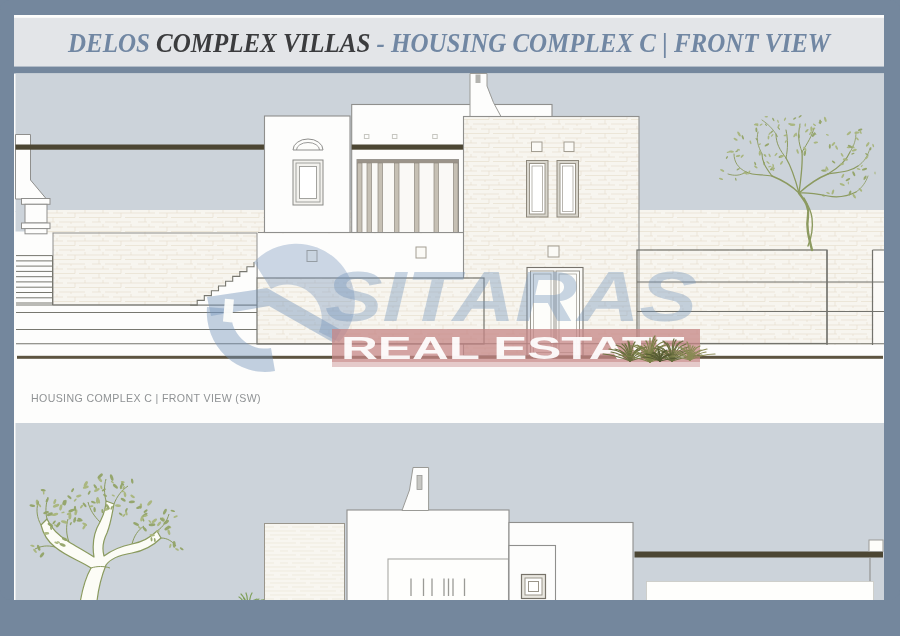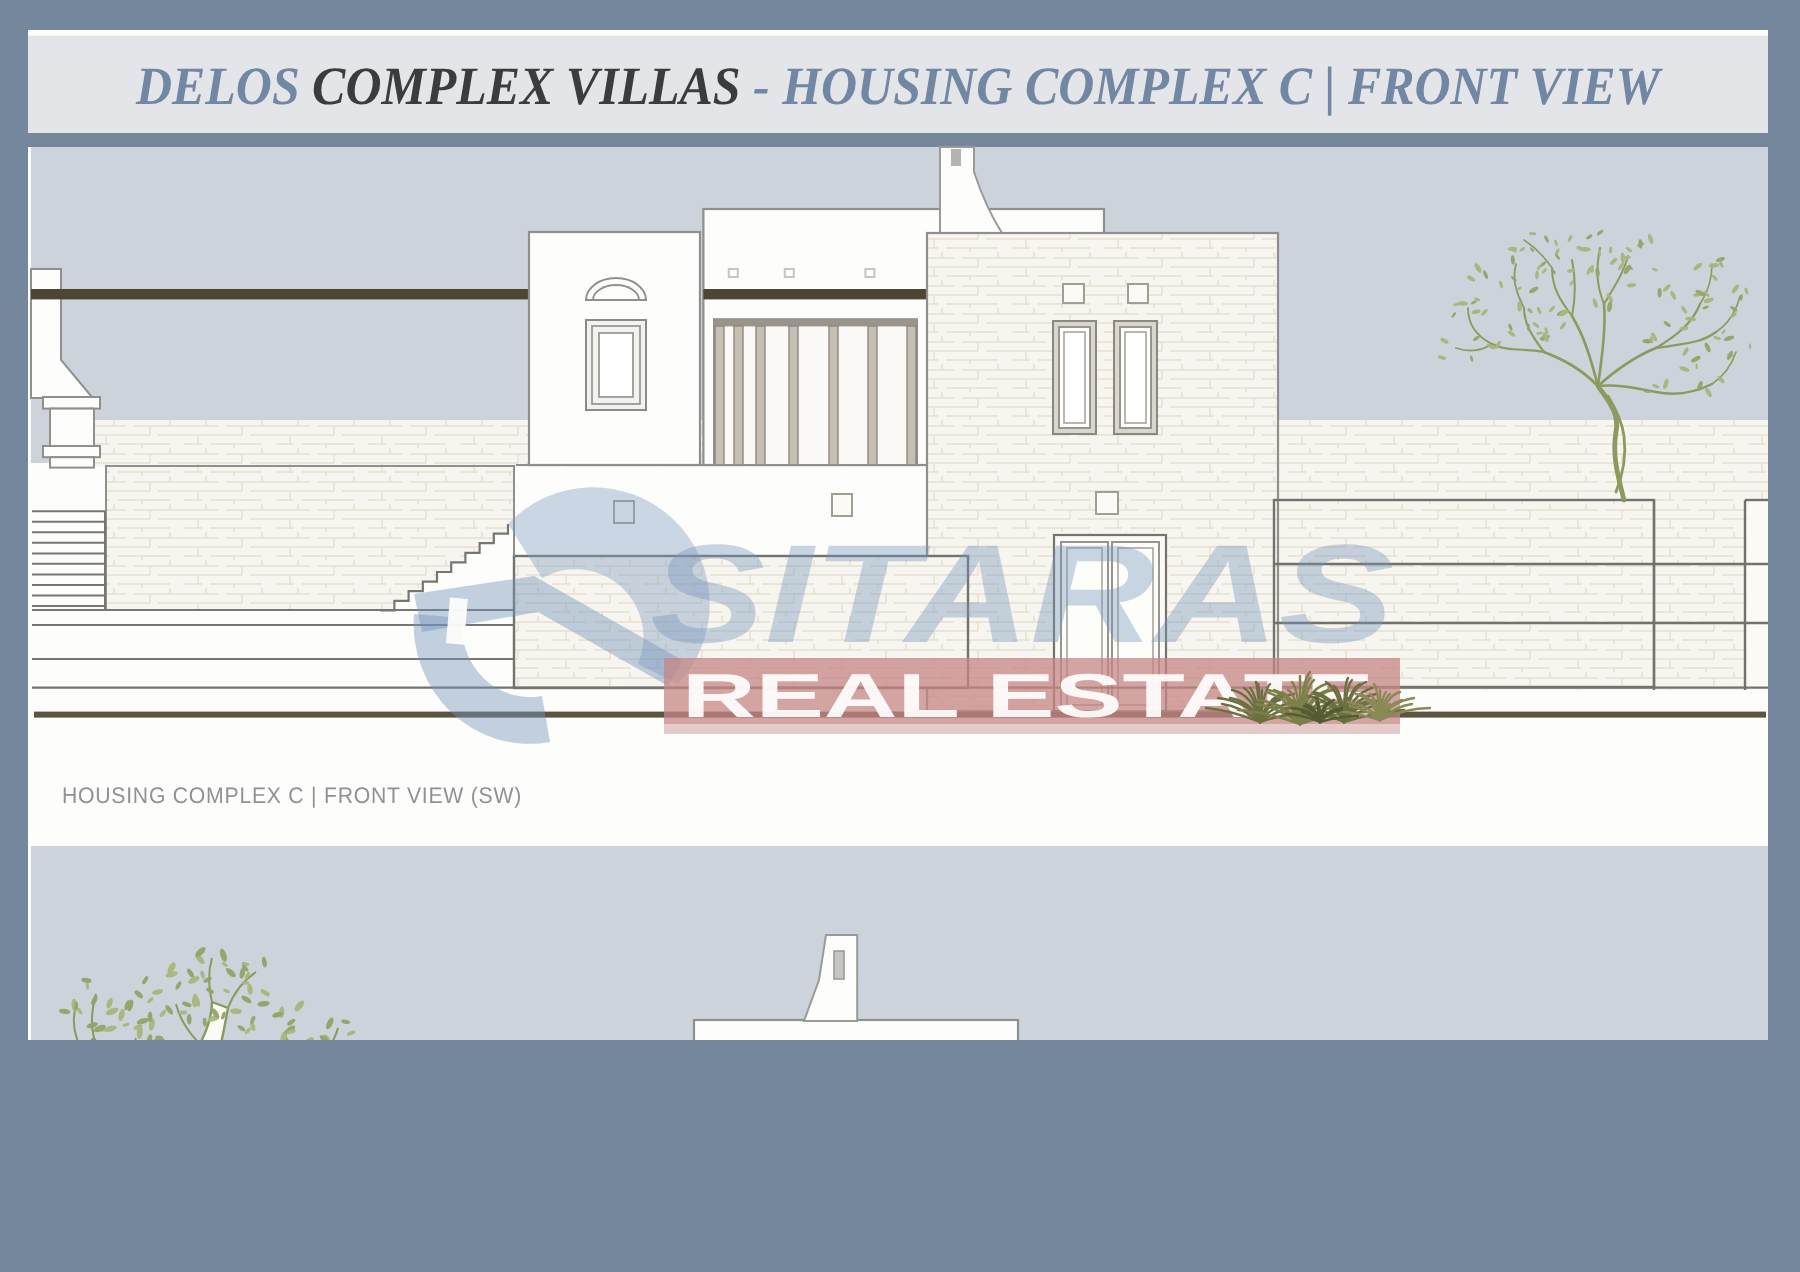--- a/index.html
+++ b/index.html
@@ -1,15 +1,15 @@
 <!DOCTYPE html>
 <html><head><meta charset="utf-8">
 <style>
 html,body{margin:0;padding:0;background:#74879d;}
-#sheet{position:relative;width:900px;height:520px;overflow:hidden;border-radius:10px;}
+#sheet{position:relative;width:900px;height:600px;overflow:hidden;border-radius:10px;}
 svg{display:block}
 </style></head>
 <body>
 <div id="sheet">
 <svg width="900" height="636" viewBox="0 0 900 636">
 <defs>
 <pattern id="st" width="46" height="14" patternUnits="userSpaceOnUse">
 <rect width="46" height="14" fill="#f7f5ef"></rect>
 <g stroke="#e7e0cf" stroke-width="0.7" fill="none">
 <path d="M0,3 H17 M21,3 H46 M0,7.5 H29 M33,7.5 H46 M0,12 H9 M13,12 H39"></path>

